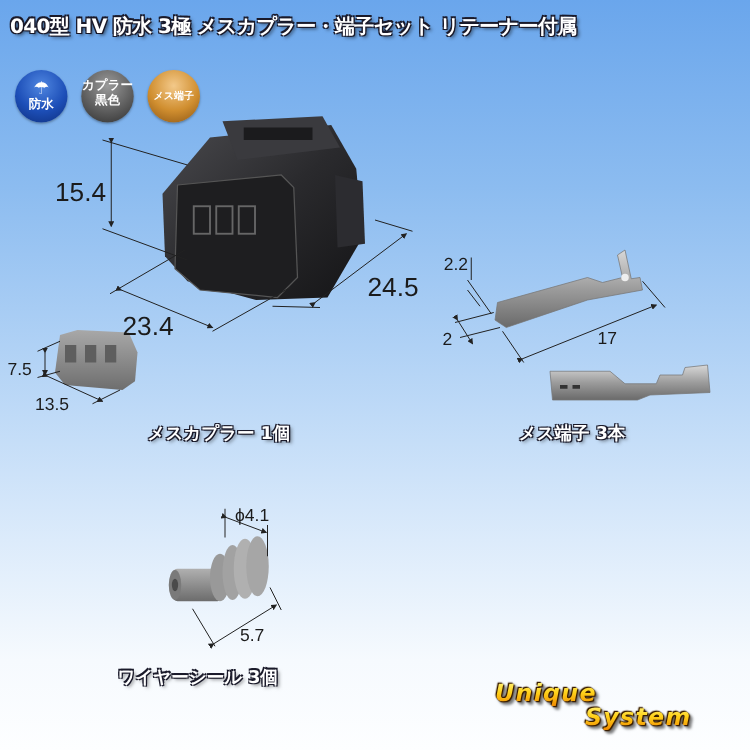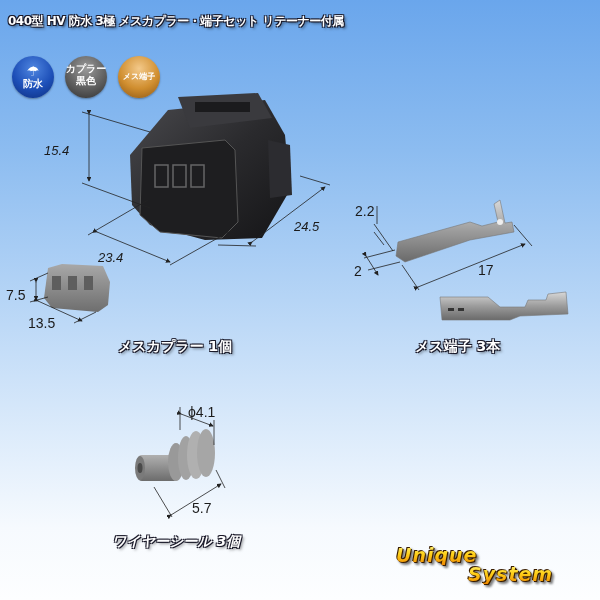--- a/index.html
+++ b/index.html
@@ -3,37 +3,37 @@
 <meta charset="utf-8">
 <style>
   html, body { margin:0; padding:0; }
   body {
     width:600px; height:600px; position:relative; overflow:hidden;
     background: linear-gradient(to bottom, #6aa6ec 0%, #8cbcf0 25%, #b6d5f6 50%, #dcebfb 72%, #f6fafe 88%, #fdfeff 100%);
     font-family: "DejaVu Sans", sans-serif;
   }
   .title {
     position:absolute; left:8px; top:4px; width:590px; height:34px;
-    font-family:"DejaVu Sans", sans-serif; font-weight:bold; font-size:12px; color:#fff;
+    font-family:"DejaVu Sans", sans-serif; font-weight:bold; font-size:16px; color:#fff;
     letter-spacing:-0.5px; white-space:nowrap; line-height:34px;
     text-shadow: -1px -1px 0 #1a1a2a, 1px -1px 0 #1a1a2a, -1px 1px 0 #1a1a2a, 1px 1px 0 #1a1a2a, 2px 2px 3px rgba(0,0,0,.6);
   }
   .badge {
     position:absolute; top:56px; width:42px; height:42px; border-radius:50%;
     display:flex; flex-direction:column; align-items:center; justify-content:center;
     color:#fff; font-weight:bold; font-size:10px; line-height:12px; text-align:center;
     box-shadow: 0 1px 2px rgba(0,0,0,.35);
   }
   .b-water { left:12px; background: radial-gradient(circle at 50% 30%, #4f86e0 0%, #1d4fb8 55%, #0d2e7d 100%); }
   .b-color { left:65px; background: radial-gradient(circle at 50% 30%, #9a9a9a 0%, #5f5f5f 55%, #2f2f2f 100%); font-size:10px;text-align:center; }
   .b-maker { left:118px; background: radial-gradient(circle at 50% 30%, #f3c98a 0%, #d08e2f 55%, #8a5413 100%); font-size:8px; }
   .badge .umb { font-size:14px; line-height:14px; }
   .b-color span:first-child{ margin-top:-4px; }
   .dim { position:absolute; font-family:"Liberation Sans", sans-serif; color:#1b1b1b; }
-  .dim-lg { font-size:13px;font-style:italic; }
+  .dim-lg { font-size:21px; }
   .dim-sm { font-size:14px; }
   .caption {
     position:absolute; font-weight:bold; font-size:14px; color:#fff; white-space:nowrap;
     text-shadow: -1px -1px 0 #1a1a2a, 1px -1px 0 #1a1a2a, -1px 1px 0 #1a1a2a, 1px 1px 0 #1a1a2a, 2px 2px 3px rgba(0,0,0,.5);
     text-align: center;
   }
   .logo {
     position:absolute; font-family:"DejaVu Sans", sans-serif; font-style:italic; font-weight:bold;
     font-size:19px; line-height:20px; letter-spacing:1px;
     background: linear-gradient(to bottom, #fff27a 0%, #ffd21a 45%, #f08a00 100%);
@@ -171,16 +171,16 @@
 
 <div class="dim dim-sm" style="left:355px;top:203px;">2.2</div>
 <div class="dim dim-sm" style="left:354px;top:263px;">2</div>
 <div class="dim dim-sm" style="left:478px;top:262px;">17</div>
 
 <div class="dim dim-sm" style="left:188px;top:404px;">ϕ4.1</div>
 <div class="dim dim-sm" style="left:192px;top:500px;">5.7</div>
 
 <div class="caption" style="left:118px;top:338px;">メスカプラー 1個</div>
 <div class="caption" style="left:415px;top:338px;">メス端子 3本</div>
-<div class="caption" style="left:112px;top:533px;font-style:italic;">ワイヤーシール 3個</div>
+<div class="caption" style="left:94px;top:533px;">ワイヤーシール 3個</div>
 
 <div class="logo" style="left:396px;top:545px;">Unique</div>
 <div class="logo" style="left:468px;top:564px;">System</div>
 
 </body></html>

